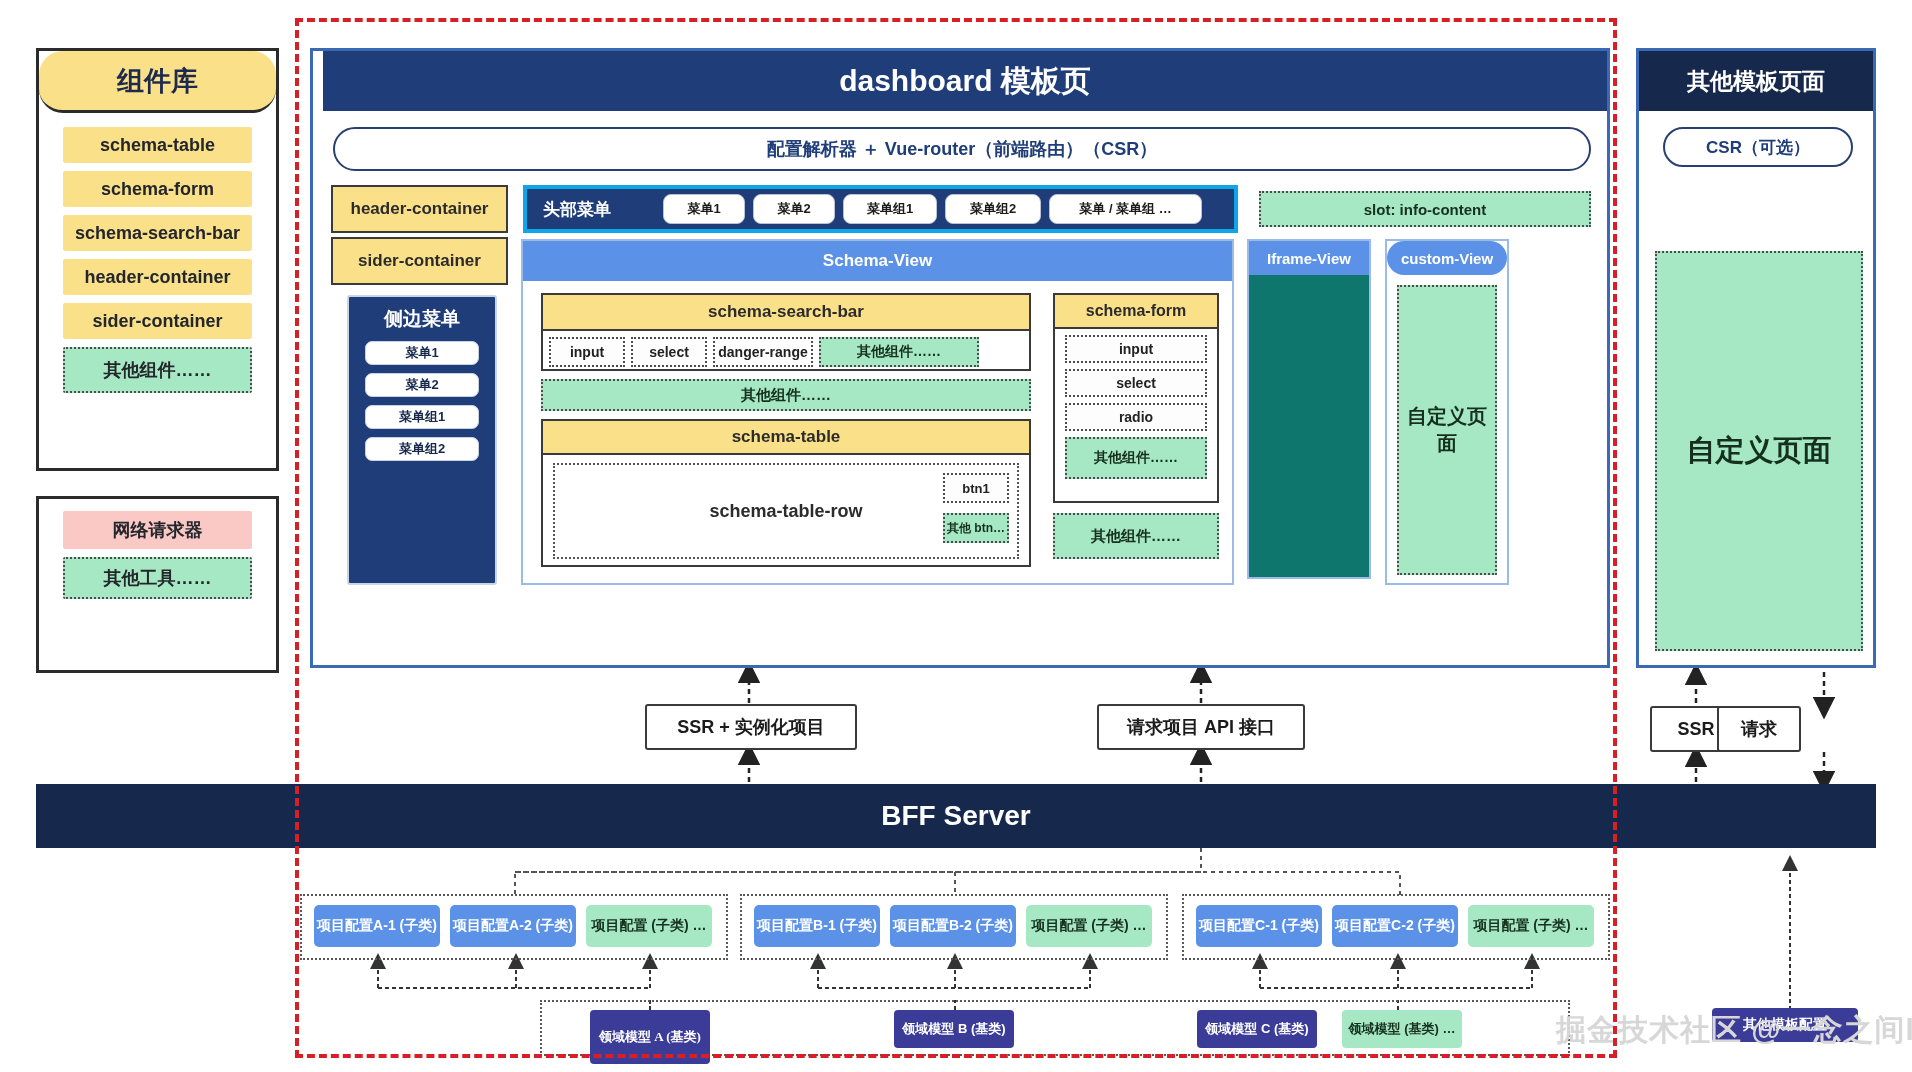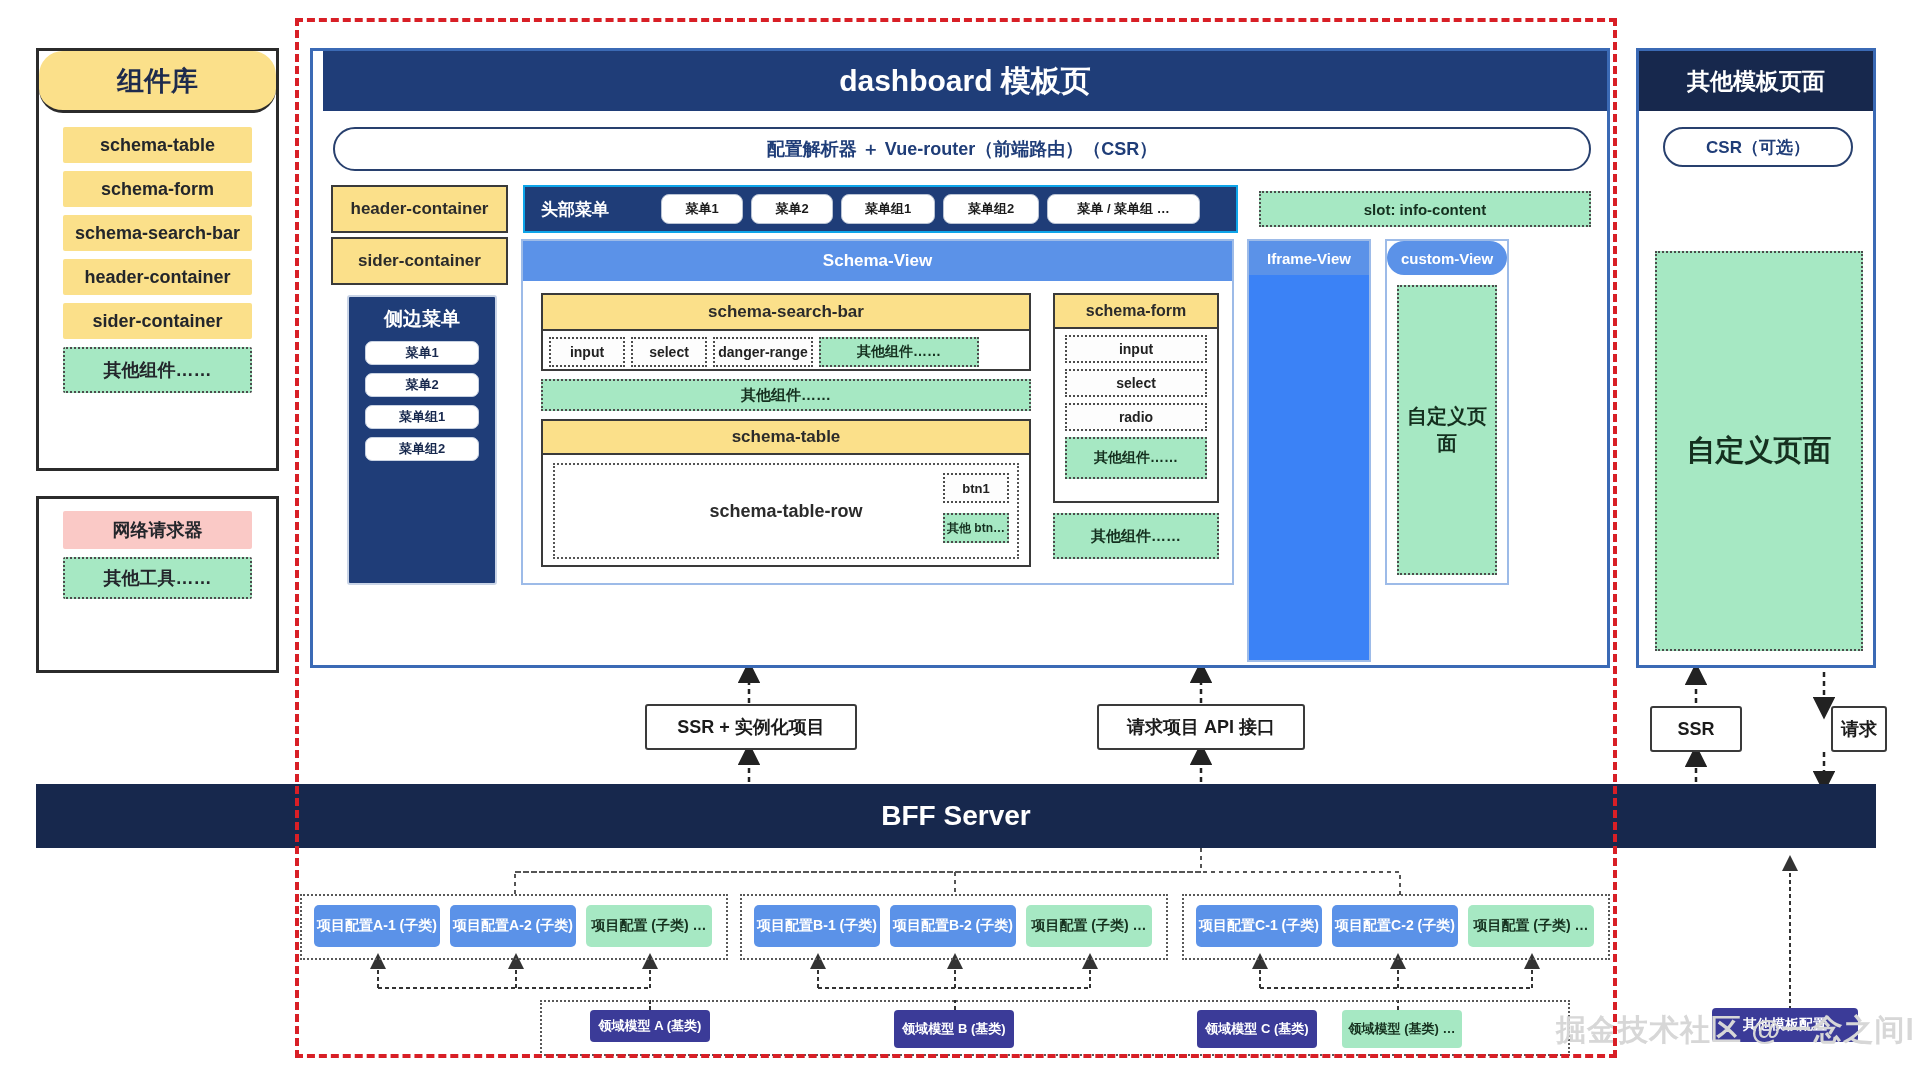--- a/index.html
+++ b/index.html
@@ -151,21 +151,21 @@
 </div>
 
 <div class="abs" style="left:310px; top:48px; width:1300px; height:620px; border:3px solid #3b6ab5; background:#fff;padding-left:10px;">
 
   <div class="navy ctr" style="height:60px; font-size:30px; font-weight:bold;">dashboard 模板页</div>
 
   <div class="pill ctr" style="position:absolute; left:20px; top:76px; width:1258px; height:44px; font-size:18px;">配置解析器 ＋ Vue-router（前端路由）（CSR）</div>
 
   <div class="abs ybox ctr" style="left:18px; top:134px; width:177px; height:48px; font-size:17px;">header-container</div>
 
-  <div class="abs navy" style="left:210px; top:134px; width:715px; height:48px; border:2px solid #0ea5e9; display:flex; align-items:center; padding:0 8px;">
+  <div class="abs navy" style="left:210px; top:134px; width:715px; height:48px; border:4px solid #0ea5e9; display:flex; align-items:center; padding:0 8px;">
     <span style="color:#fff; font-weight:bold; font-size:17px; margin-left:8px; width:86px;">头部菜单</span>
     <span style="width:34px;"></span>
     <div class="menu-btn ctr" style="width:82px;height:30px;margin-right:8px;">菜单1</div>
     <div class="menu-btn ctr" style="width:82px;height:30px;margin-right:8px;">菜单2</div>
     <div class="menu-btn ctr" style="width:94px;height:30px;margin-right:8px;">菜单组1</div>
     <div class="menu-btn ctr" style="width:96px;height:30px;margin-right:8px;">菜单组2</div>
     <div class="menu-btn ctr" style="width:153px;height:30px;">菜单 / 菜单组 …</div>
   </div>
 
   <div class="abs green-dash ctr" style="left:946px; top:140px; width:332px; height:36px; font-size:15px;">slot: info-content</div>
@@ -212,40 +212,40 @@
         <div class="white-dash ctr" style="height:28px;font-size:14px;">input</div>
         <div class="white-dash ctr" style="height:28px;font-size:14px;">select</div>
         <div class="white-dash ctr" style="height:28px;font-size:14px;">radio</div>
         <div class="green-dash ctr" style="height:42px;font-size:14px;">其他组件……</div>
       </div>
     </div>
 
     <div class="abs green-dash ctr" style="left:530px; top:272px; width:166px; height:46px; font-size:15px;">其他组件……</div>
   </div>
 
-  <div class="abs" style="left:934px; top:188px; width:124px; height:423px; border:2px solid #9dbbe8; background:#3b82f6;">
+  <div class="abs" style="left:934px; top:188px; width:124px; height:340px; border:2px solid #9dbbe8; background:#0f766e;">
     <div class="blue-sub ctr" style="height:34px; font-size:15px;">Iframe-View</div>
   </div>
 
   <div class="abs" style="left:1072px; top:188px; width:124px; height:346px; border:2px solid #9dbbe8; background:#fff;">
     <div class="blue-sub ctr" style="height:34px; font-size:15px;border-radius:17px;">custom-View</div>
     <div class="green-dash ctr" style="margin:10px; height:290px; font-size:20px;">自定义页面</div>
   </div>
 </div>
 
 <div class="abs" style="left:1636px; top:48px; width:240px; height:620px; border:3px solid #3b6ab5; background:#fff;">
   <div class="navy-deep ctr" style="height:60px; font-size:23px; font-weight:bold;">其他模板页面</div>
   <div class="pill ctr" style="position:absolute; left:24px; top:76px; width:190px; height:40px; font-size:17px;">CSR（可选）</div>
   <div class="green-dash ctr" style="position:absolute; left:16px; top:200px; width:208px; height:400px; font-size:29px;">自定义页面</div>
 </div>
 
 <div class="abs outline-box ctr" style="left:645px; top:704px; width:212px; height:46px; font-size:18px;">SSR + 实例化项目</div>
 <div class="abs outline-box ctr" style="left:1097px; top:704px; width:208px; height:46px; font-size:18px;">请求项目 API 接口</div>
 <div class="abs outline-box ctr" style="left:1650px; top:706px; width:92px; height:46px; font-size:18px;">SSR</div>
-<div class="abs outline-box ctr" style="left:1831px; top:706px; width:56px; height:46px; font-size:18px;">请求</div>
+<div class="abs outline-box ctr" style="left:1717px; top:706px; width:84px; height:46px; font-size:18px;">请求</div>
 
 <div class="abs navy-deep ctr" style="left:36px; top:784px; width:1840px; height:64px; font-size:28px; font-weight:bold;">BFF  Server</div>
 
 <div class="abs group-dash" style="left:300px; top:894px; width:428px; height:66px;">
   <div style="display:flex; gap:10px; padding:9px 12px;">
     <div class="cfg-blue ctr" style="width:126px;height:42px;">项目配置A-1 (子类)</div>
     <div class="cfg-blue ctr" style="width:126px;height:42px;">项目配置A-2 (子类)</div>
     <div class="cfg-green ctr" style="width:126px;height:42px;">项目配置 (子类) …</div>
   </div>
 </div>
@@ -261,21 +261,21 @@
 <div class="abs group-dash" style="left:1182px; top:894px; width:428px; height:66px;">
   <div style="display:flex; gap:10px; padding:9px 12px;">
     <div class="cfg-blue ctr" style="width:126px;height:42px;">项目配置C-1 (子类)</div>
     <div class="cfg-blue ctr" style="width:126px;height:42px;">项目配置C-2 (子类)</div>
     <div class="cfg-green ctr" style="width:126px;height:42px;">项目配置 (子类) …</div>
   </div>
 </div>
 
 <div class="abs group-dash" style="left:540px; top:1000px; width:1030px; height:56px;">
   <div style="position:relative; height:100%;">
-    <div class="dm-purple ctr" style="position:absolute; left:48px; top:8px; width:120px; height:32px;">领域模型 A (基类)</div>
+    <div class="dm-purple ctr" style="position:absolute; left:48px; top:8px; width:120px; height:54px;font-family:Liberation Serif, serif;">领域模型 A (基类)</div>
     <div class="dm-purple ctr" style="position:absolute; left:352px; top:8px; width:120px; height:38px;">领域模型 B (基类)</div>
     <div class="dm-purple ctr" style="position:absolute; left:655px; top:8px; width:120px; height:38px;">领域模型 C (基类)</div>
     <div class="dm-green ctr" style="position:absolute; left:800px; top:8px; width:120px; height:38px;">领域模型 (基类) …</div>
   </div>
 </div>
 
 <div class="abs dm-purple ctr" style="left:1712px; top:1008px; width:146px; height:34px; font-size:14px;">其他模板配置</div>
 
 <div class="abs watermark" style="left:1556px; top:1010px;">掘金技术社区 @一念之间lq</div>
 

